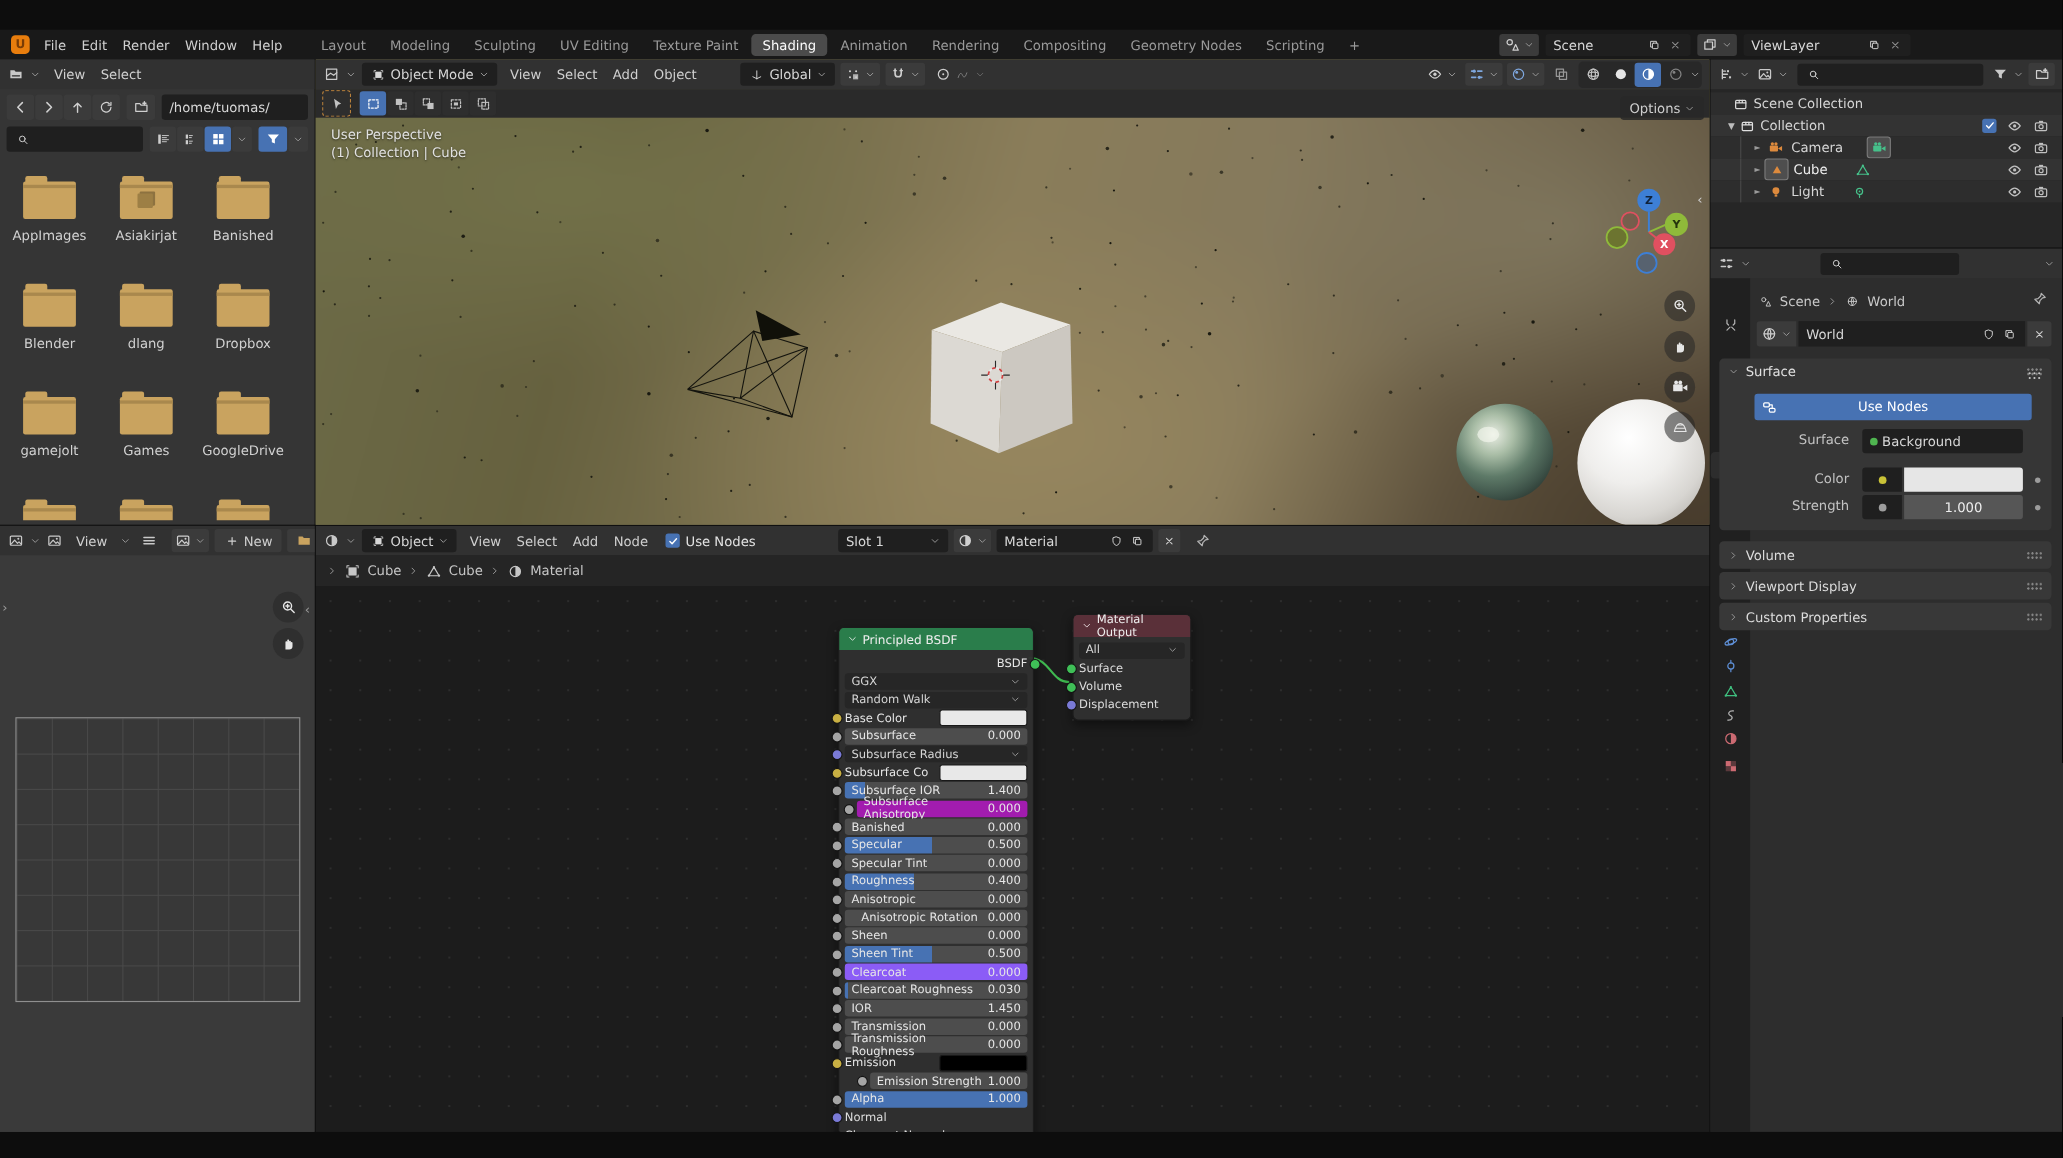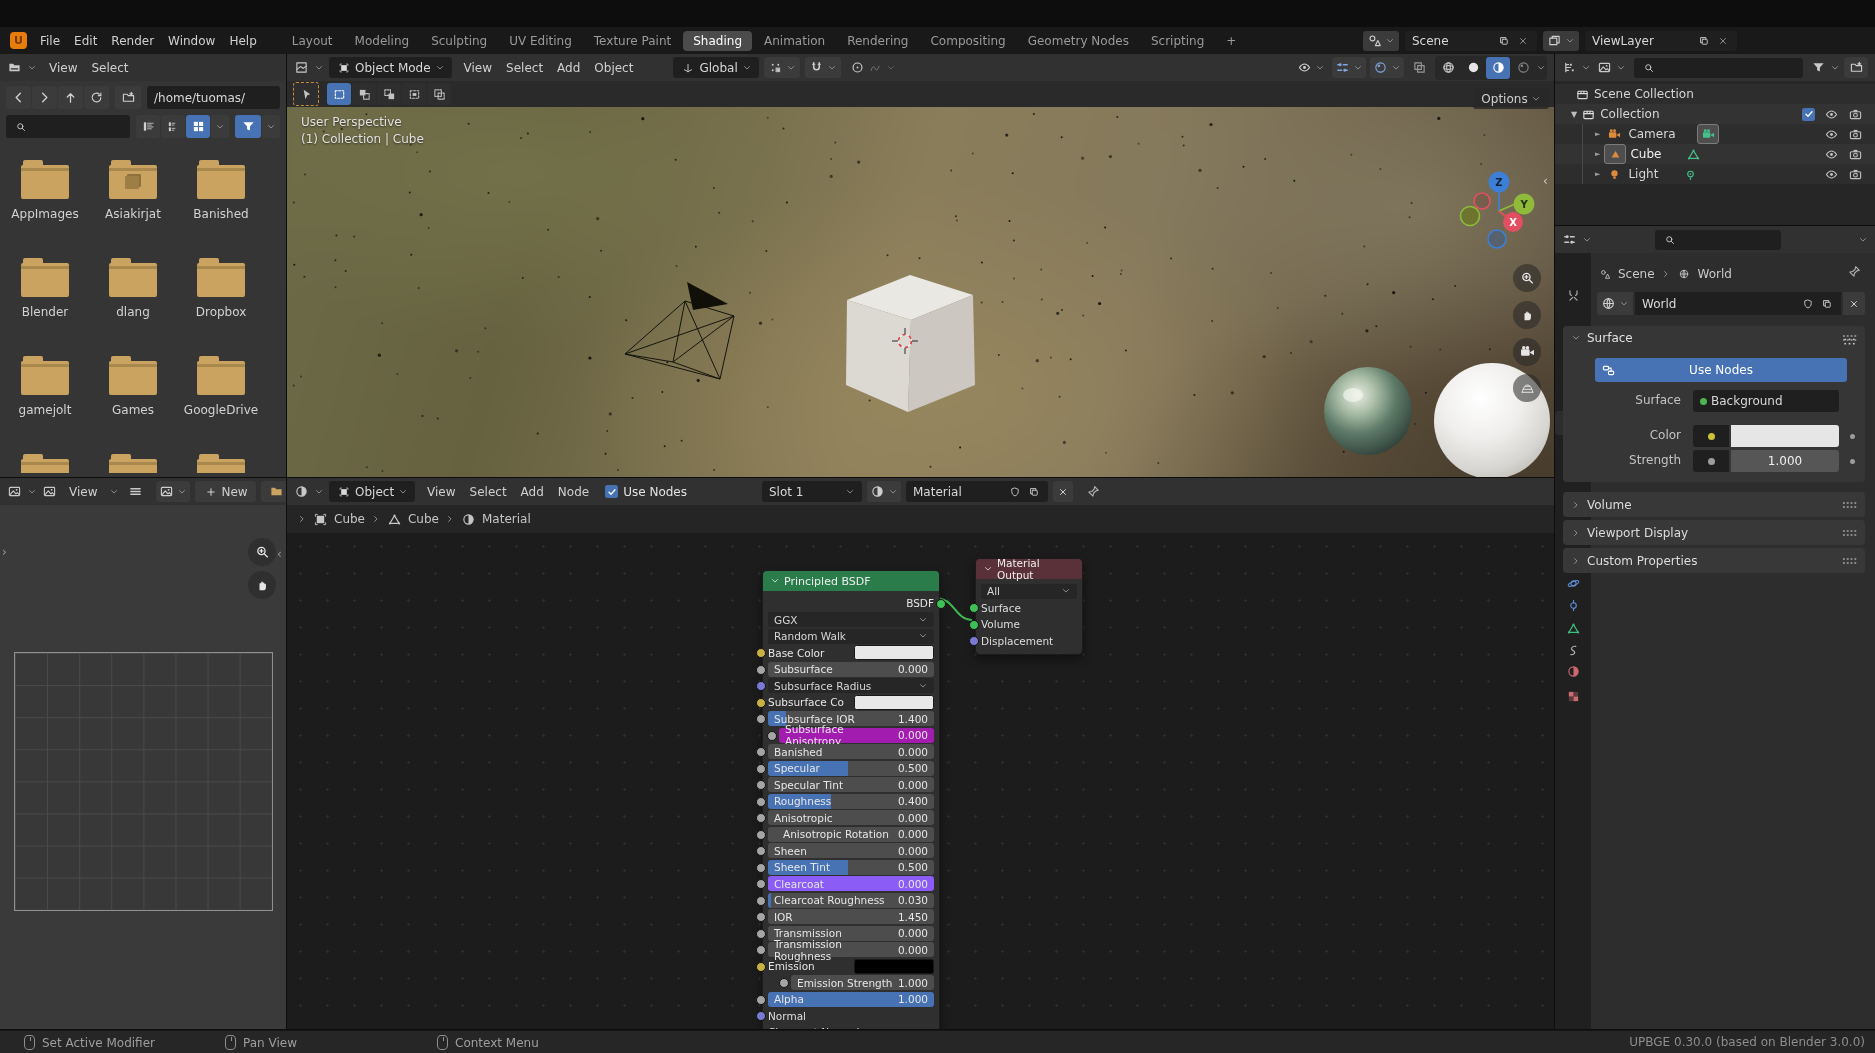--- a/index.html
+++ b/index.html
@@ -1729,31 +1729,14 @@
             <svg viewBox="0 0 14 14" fill="none" stroke="currentColor" stroke-width="1.2" stroke-linecap="round" stroke-linejoin="round">
               <path d="M5 3.5L8.5 7 5 10.5"></path>
             </svg>
           </span>
           <span style="color: rgb(220, 220, 220);">Custom Properties</span>
           <span class="grip" style="margin-left: auto;"></span>
         </div>
       </div>
   </section>
 
-  <footer class="abs" id="statusbar" style="left:0;top:1030px;width:1875px;height:23px;background:#262626;border-top:1px solid #161616;box-sizing:border-box;">
-    <div id="status-items">
-        <span class="abs" style="left: 24px; top: 4px; display: flex; align-items: center; gap: 7px; color: rgb(158, 158, 158);">
-          <span class="mouse"></span>
-          <span>Set Active Modifier</span>
-        </span>
-        <span class="abs" style="left: 225px; top: 4px; display: flex; align-items: center; gap: 7px; color: rgb(158, 158, 158);">
-          <span class="mouse"></span>
-          <span>Pan View</span>
-        </span>
-        <span class="abs" style="left: 437px; top: 4px; display: flex; align-items: center; gap: 7px; color: rgb(158, 158, 158);">
-          <span class="mouse"></span>
-          <span>Context Menu</span>
-        </span>
-      </div>
-    <span class="abs" style="right:10px;top:4px;color:#8d8d8d;">UPBGE 0.30.0 (based on Blender 3.0.0)</span>
-  </footer>
 
 </div>
 
 </body></html>

